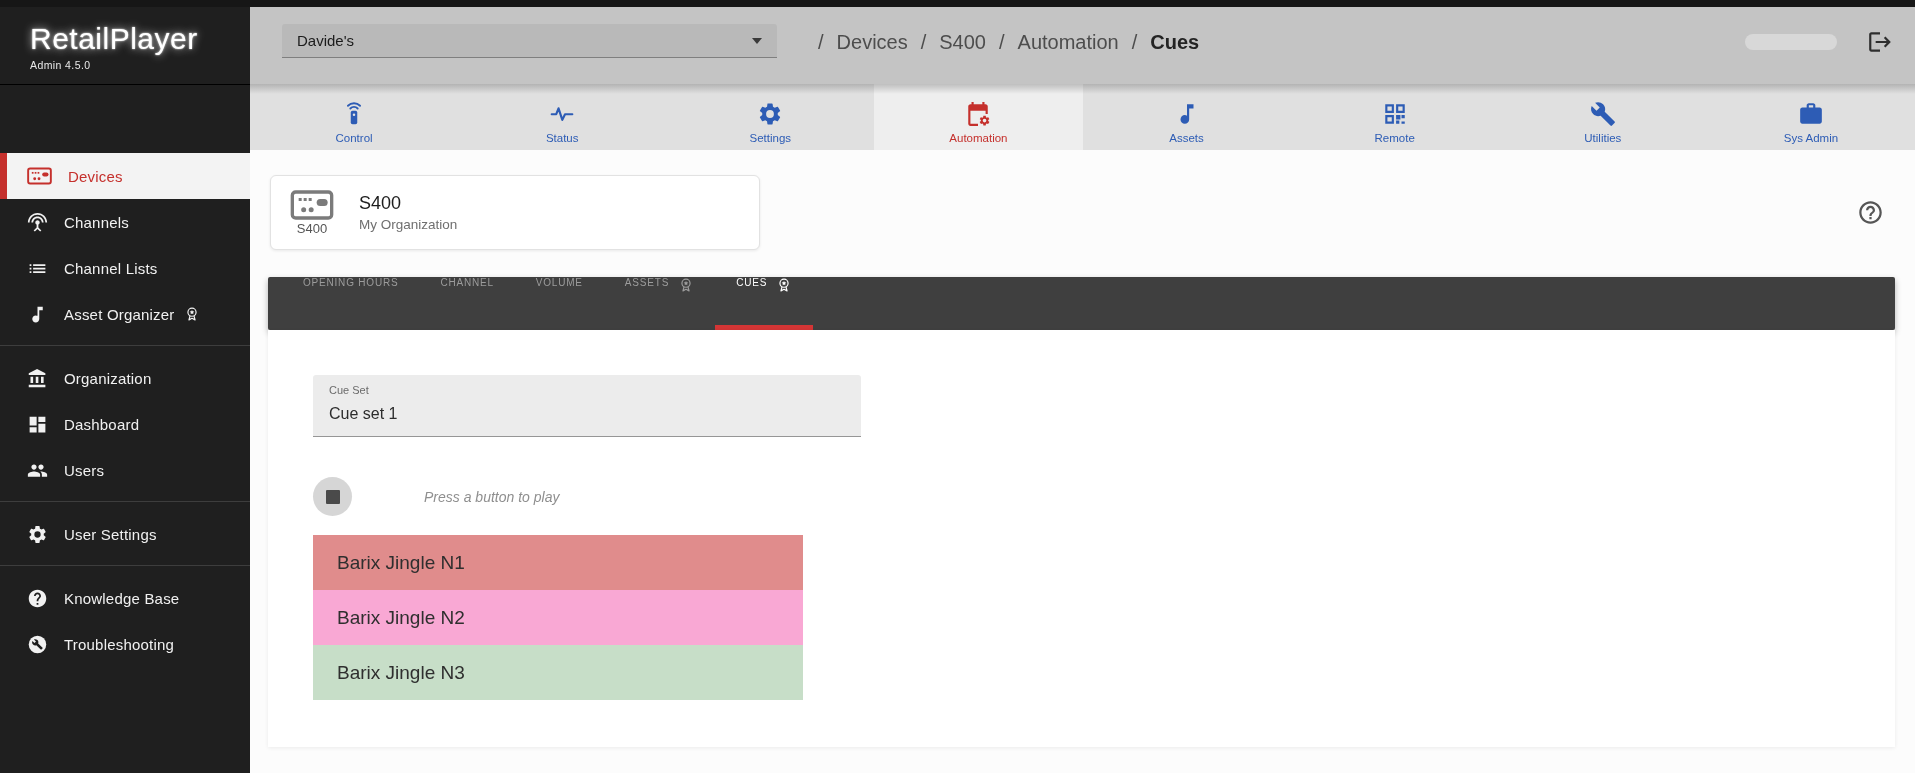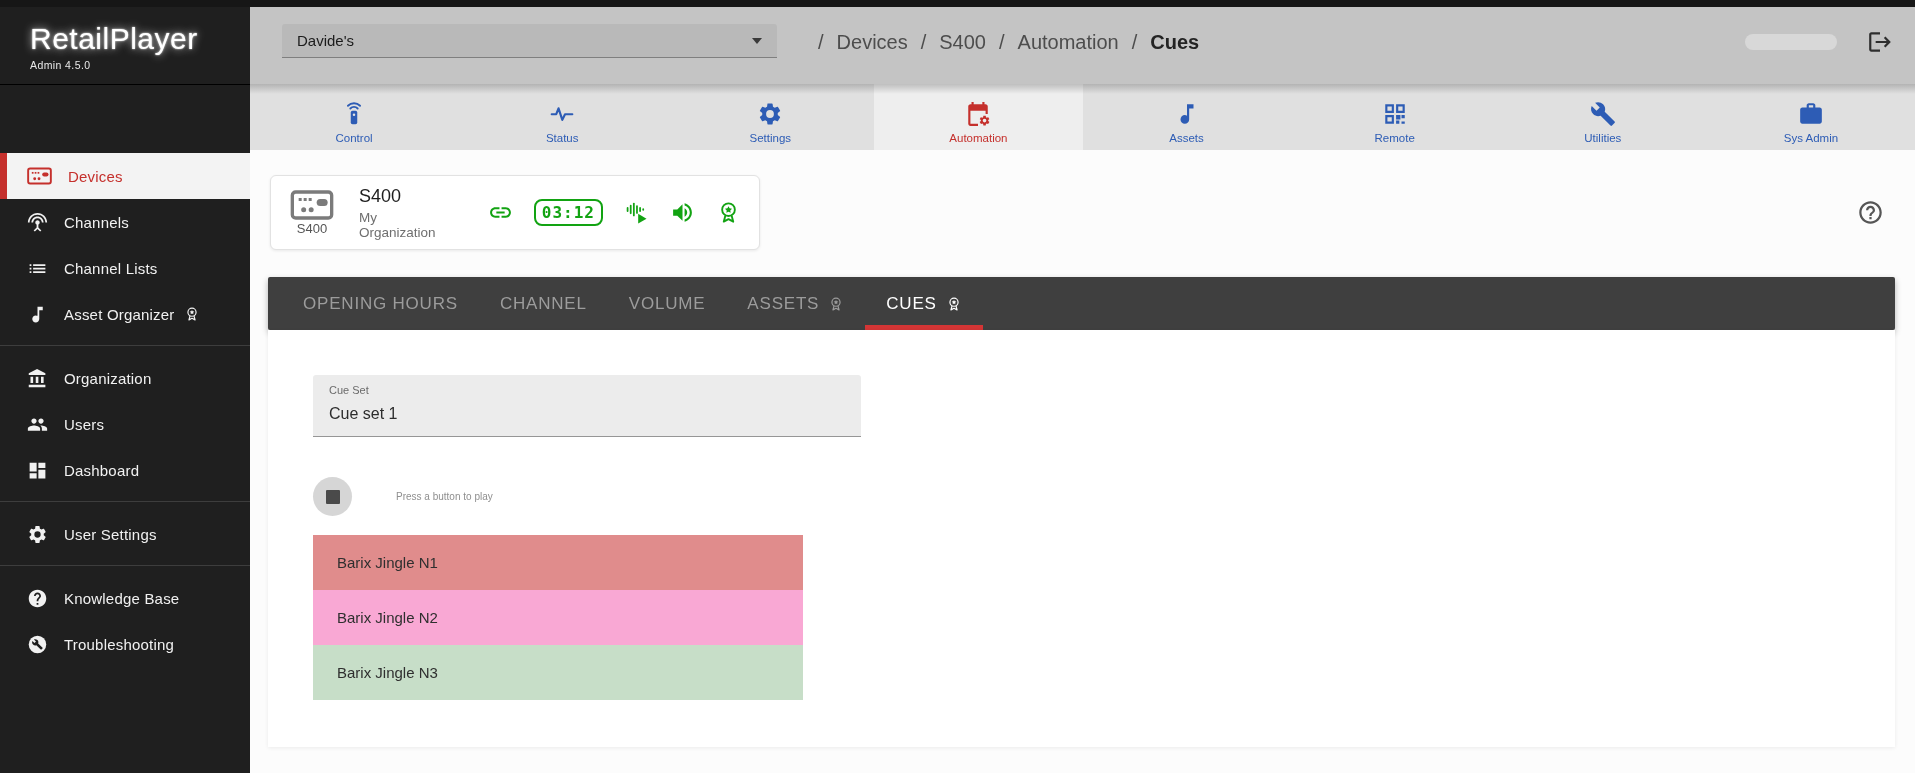--- a/index.html
+++ b/index.html
@@ -56,36 +56,36 @@
   .dc-info { margin-left:24px; }
   .dc-title { font-size:18px; color:#1d1d1d; }
   .dc-sub { font-size:13.5px; color:#6f6f6f; margin-top:3px; }
   .dc-status { display:flex; align-items:center; gap:21px; margin-left:36px; color:#12a312; }
   .dc-status .g-ic { width:25px; height:25px; }
   .timer { font-family:"DejaVu Sans Mono", monospace; font-size:16px; font-weight:bold; color:#12a312; border:2px solid #12a312; border-radius:8px; padding:2px 6px; letter-spacing:1px; }
   .help-btn { position:absolute; right:31px; top:49px; width:27px; height:27px; color:#565656; cursor:pointer; }
 
   
   .tab-strip { position:absolute; left:18px; top:127px; width:1627px; height:53px; background:#3f3f3f; border-radius:2px; box-shadow:0 3px 6px rgba(0,0,0,.3); display:flex; align-items:stretch; padding-left:14px; }
-  .dtab { position:relative; display:flex; align-items:center; gap:9px; padding:0 21px; font-size:17px; letter-spacing:.8px; color:#9c9c9c; cursor:pointer; }
+  .dtab { position:relative; display:flex; gap:9px; padding:0 21px; font-size:10px; letter-spacing:.8px; color:#9c9c9c; cursor:pointer; }
   .dtab .badge { width:16px; height:16px; }
   .dtab.active { color:#fff; }
   .dtab.active::after { content:""; position:absolute; left:0; right:0; bottom:0; height:5px; background:#d43535; }
 
   
   .panel { position:absolute; left:18px; top:180px; width:1627px; height:417px; background:#fff; box-shadow:0 1px 4px rgba(0,0,0,.07); }
   .cue-field { position:absolute; left:45px; top:45px; width:548px; height:62px; background:#ececec; border-bottom:1px solid #969696; border-radius:3px 3px 0 0; padding:9px 16px; cursor:pointer; }
   .cue-field .flabel { font-size:11px; color:#6b6b6b; }
   .cue-field .fvalue { font-size:16px; color:#2d2d2d; margin-top:9px; }
   .stop-row { position:absolute; left:45px; top:147px; display:flex; align-items:center; }
   .stop-btn { width:39px; height:39px; border-radius:50%; background:#d6d6d6; display:flex; align-items:center; justify-content:center; cursor:pointer; }
   .stop-sq { width:14px; height:14px; background:#4a4a4a; border-radius:1px; }
-  .hint { margin-left:44px; font-size:10px; color:#8f8f8f; }
+  .hint { margin-left:72px; font-style:italic; font-size:14px; color:#8f8f8f; }
   .cue-list { position:absolute; left:45px; top:205px; width:490px; }
-  .cue-btn { height:55px; display:flex; align-items:center; padding-left:24px; font-size:15px; color:#2f2f2f; cursor:pointer; }
+  .cue-btn { height:55px; display:flex; align-items:center; padding-left:24px; font-size:19px; color:#2f2f2f; cursor:pointer; }
   .cue-0 { background:#e08c8c; }
   .cue-1 { background:#f9a8d4; }
   .cue-2 { background:#c7dec8; }
 </style>
 </head>
 <body>
 
 <svg width="0" height="0" style="position:absolute" aria-hidden="true">
   <defs>
     <path id="p-gear" d="M19.14 12.94c.04-.3.06-.61.06-.94 0-.32-.02-.64-.07-.94l2.03-1.58a.49.49 0 0 0 .12-.61l-1.92-3.32a.49.49 0 0 0-.59-.22l-2.39.96c-.5-.38-1.03-.7-1.62-.94l-.36-2.54a.48.48 0 0 0-.48-.41h-3.84c-.24 0-.43.17-.47.41l-.36 2.54c-.59.24-1.13.57-1.62.94l-2.39-.96a.48.48 0 0 0-.59.22L2.74 8.87c-.12.21-.08.47.12.61l2.03 1.58c-.05.3-.09.63-.09.94s.02.64.07.94l-2.03 1.58a.49.49 0 0 0-.12.61l1.92 3.32c.12.22.37.29.59.22l2.39-.96c.5.38 1.03.7 1.62.94l.36 2.54c.05.24.24.41.48.41h3.84c.24 0 .44-.17.47-.41l.36-2.54c.59-.24 1.13-.56 1.62-.94l2.39.96c.22.08.47 0 .59-.22l1.92-3.32c.12-.22.07-.47-.12-.61l-2.01-1.58zM12 15.6a3.6 3.6 0 1 1 0-7.2 3.6 3.6 0 0 1 0 7.2z"></path>
@@ -217,29 +217,29 @@
       </div>
       <div class="side-divider"></div>
       <div class="side-item">
         <svg class="ic s-ic">
             <use href="#i-bank"></use>
           </svg>
         <span class="lbl">Organization</span>
       </div>
       <div class="side-item">
         <svg class="ic s-ic">
+            <use href="#i-dashboard"></use>
+          </svg>
+        <span class="lbl">Dashboard</span>
+      </div>
+      <div class="side-item">
+        <svg class="ic s-ic">
             <use href="#i-users"></use>
           </svg>
         <span class="lbl">Users</span>
-      </div>
-      <div class="side-item">
-        <svg class="ic s-ic">
-            <use href="#i-dashboard"></use>
-          </svg>
-        <span class="lbl">Dashboard</span>
       </div>
       <div class="side-divider"></div>
       <div class="side-item">
         <svg class="ic s-ic">
             <use href="#i-gear"></use>
           </svg>
         <span class="lbl">User Settings</span>
       </div>
       <div class="side-divider"></div>
       <div class="side-item">
@@ -337,35 +337,20 @@
       <div class="dc-glyph">
         <svg class="ic d-ic">
             <use href="#i-device"></use>
           </svg>
         <span class="cap">S400</span>
       </div>
       <div class="dc-info">
         <div class="dc-title">S400</div>
         <div class="dc-sub">My Organization</div>
       </div>
-      <div class="dc-status">
-        <svg class="ic g-ic">
-            <use href="#i-link"></use>
-          </svg>
-        <span class="timer">03:12</span>
-        <svg class="ic g-ic">
-            <use href="#i-waveplay"></use>
-          </svg>
-        <svg class="ic g-ic">
-            <use href="#i-volume"></use>
-          </svg>
-        <svg class="ic g-ic">
-            <use href="#i-award"></use>
-          </svg>
-      </div>
     </div>
 
     <svg class="ic help-btn">
         <use href="#i-help-outline"></use>
       </svg>
 
     <div class="tab-strip">
       <div class="dtab">
         <span>OPENING HOURS</span>
       </div>

